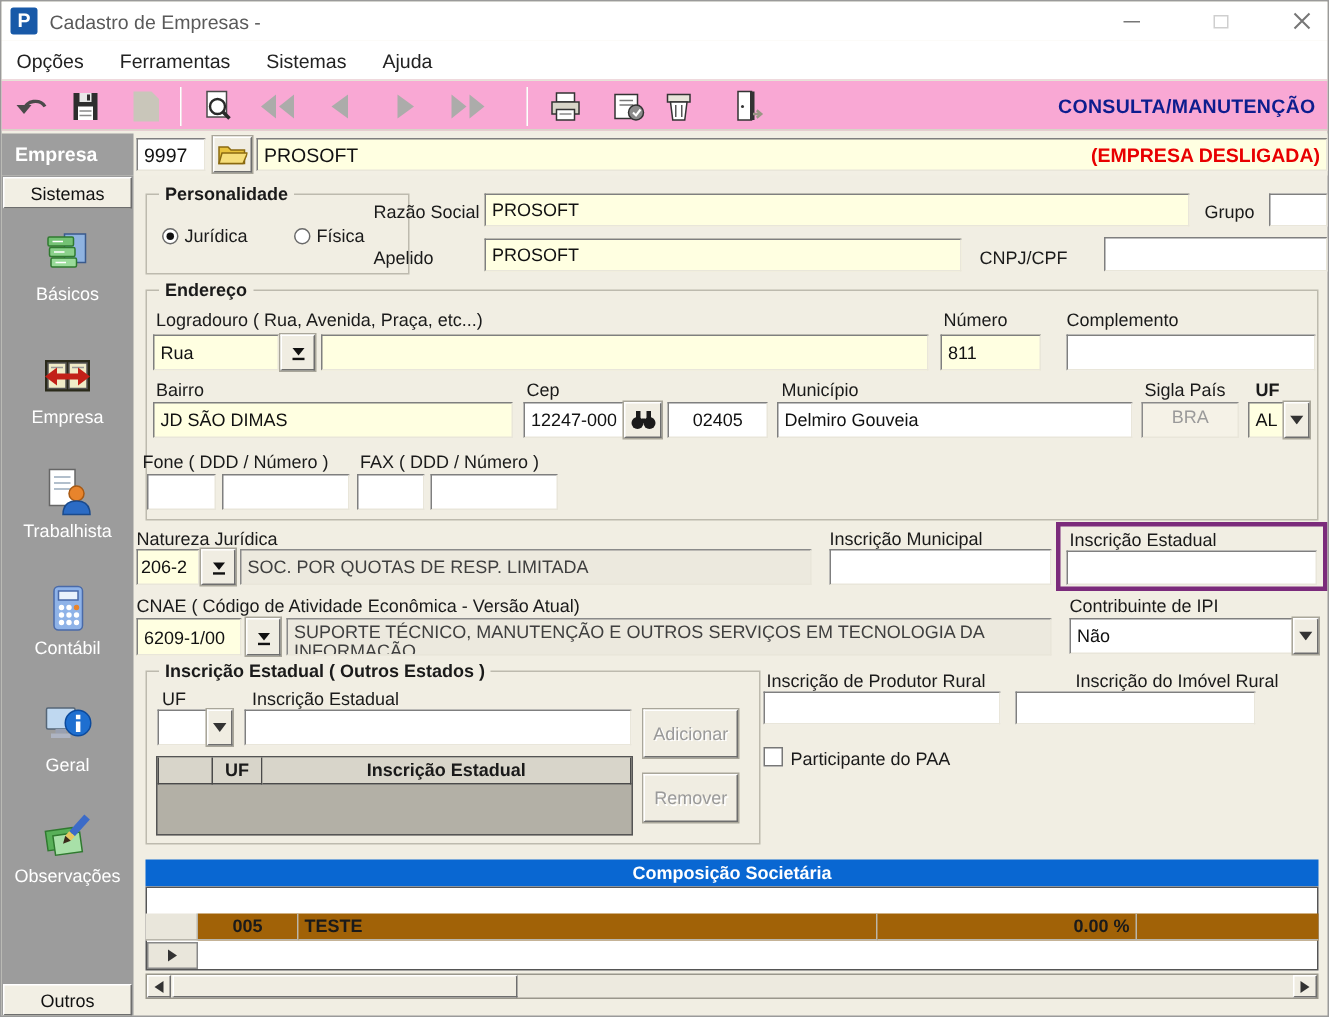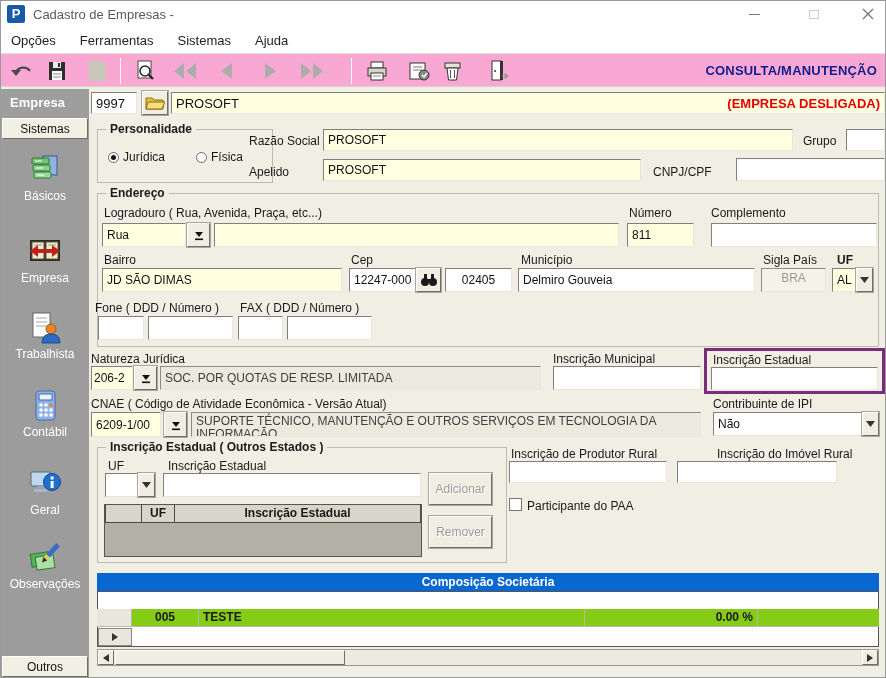--- a/index.html
+++ b/index.html
@@ -56,21 +56,21 @@
   .radio.on::after{content:"";position:absolute;left:2px;top:2px;width:5px;height:5px;border-radius:50%;background:#111;}
   .checkbox{position:absolute;width:13px;height:13px;background:#fff;border:1px solid #777;}
   .combo-btn{display:flex;align-items:center;justify-content:center;background:#F0EDE2;
     border:1px solid;border-color:#ffffff #6e6e6e #6e6e6e #ffffff;box-shadow:0 0 0 1px #A9A69A;}
   
   .cs-header{position:absolute;left:96px;top:572px;width:782px;height:18px;background:#0967D2;
     color:#fff;font-weight:bold;font-size:12px;text-align:center;line-height:18px;}
   .grid-row{position:absolute;left:96px;width:782px;display:grid;grid-template-columns:35px 67px 386px 173px auto;}
   .gh-cell{background:#D8D5CA;border:1px solid #4a4a4a;border-left:none;font-weight:bold;text-align:center;line-height:16px;font-size:12px;}
   .gh-cell:first-child{border-left:1px solid #4a4a4a;}
-  .gd-cell{background:#84cc16;border-right:1px solid #b9b6ab;border-bottom:1px solid #b9b6ab;line-height:17px;font-size:12px;font-weight:bold;padding:0 4px;}
+  .gd-cell{background:#a16207;border-right:1px solid #b9b6ab;border-bottom:1px solid #b9b6ab;line-height:17px;font-size:12px;font-weight:bold;padding:0 4px;}
   .scrollbar{position:absolute;left:96px;top:648px;width:782px;height:17px;background:#EDEADF;
     border:1px solid #9a978c;}
   .sb-btn{position:absolute;top:0;width:16px;height:15px;background:#F0EDE2;border:1px solid;
     border-color:#fff #6e6e6e #6e6e6e #fff;display:flex;align-items:center;justify-content:center;}
   .tri-l{width:0;height:0;border-style:solid;border-width:4px 6px 4px 0;border-color:transparent #333 transparent transparent;}
   .tri-r{width:0;height:0;border-style:solid;border-width:4px 0 4px 6px;border-color:transparent transparent transparent #333;}
   .annotation{position:absolute;border:3px solid #7B2B7B;pointer-events:none;z-index:50;}
 </style>
 </head>
 <body>

